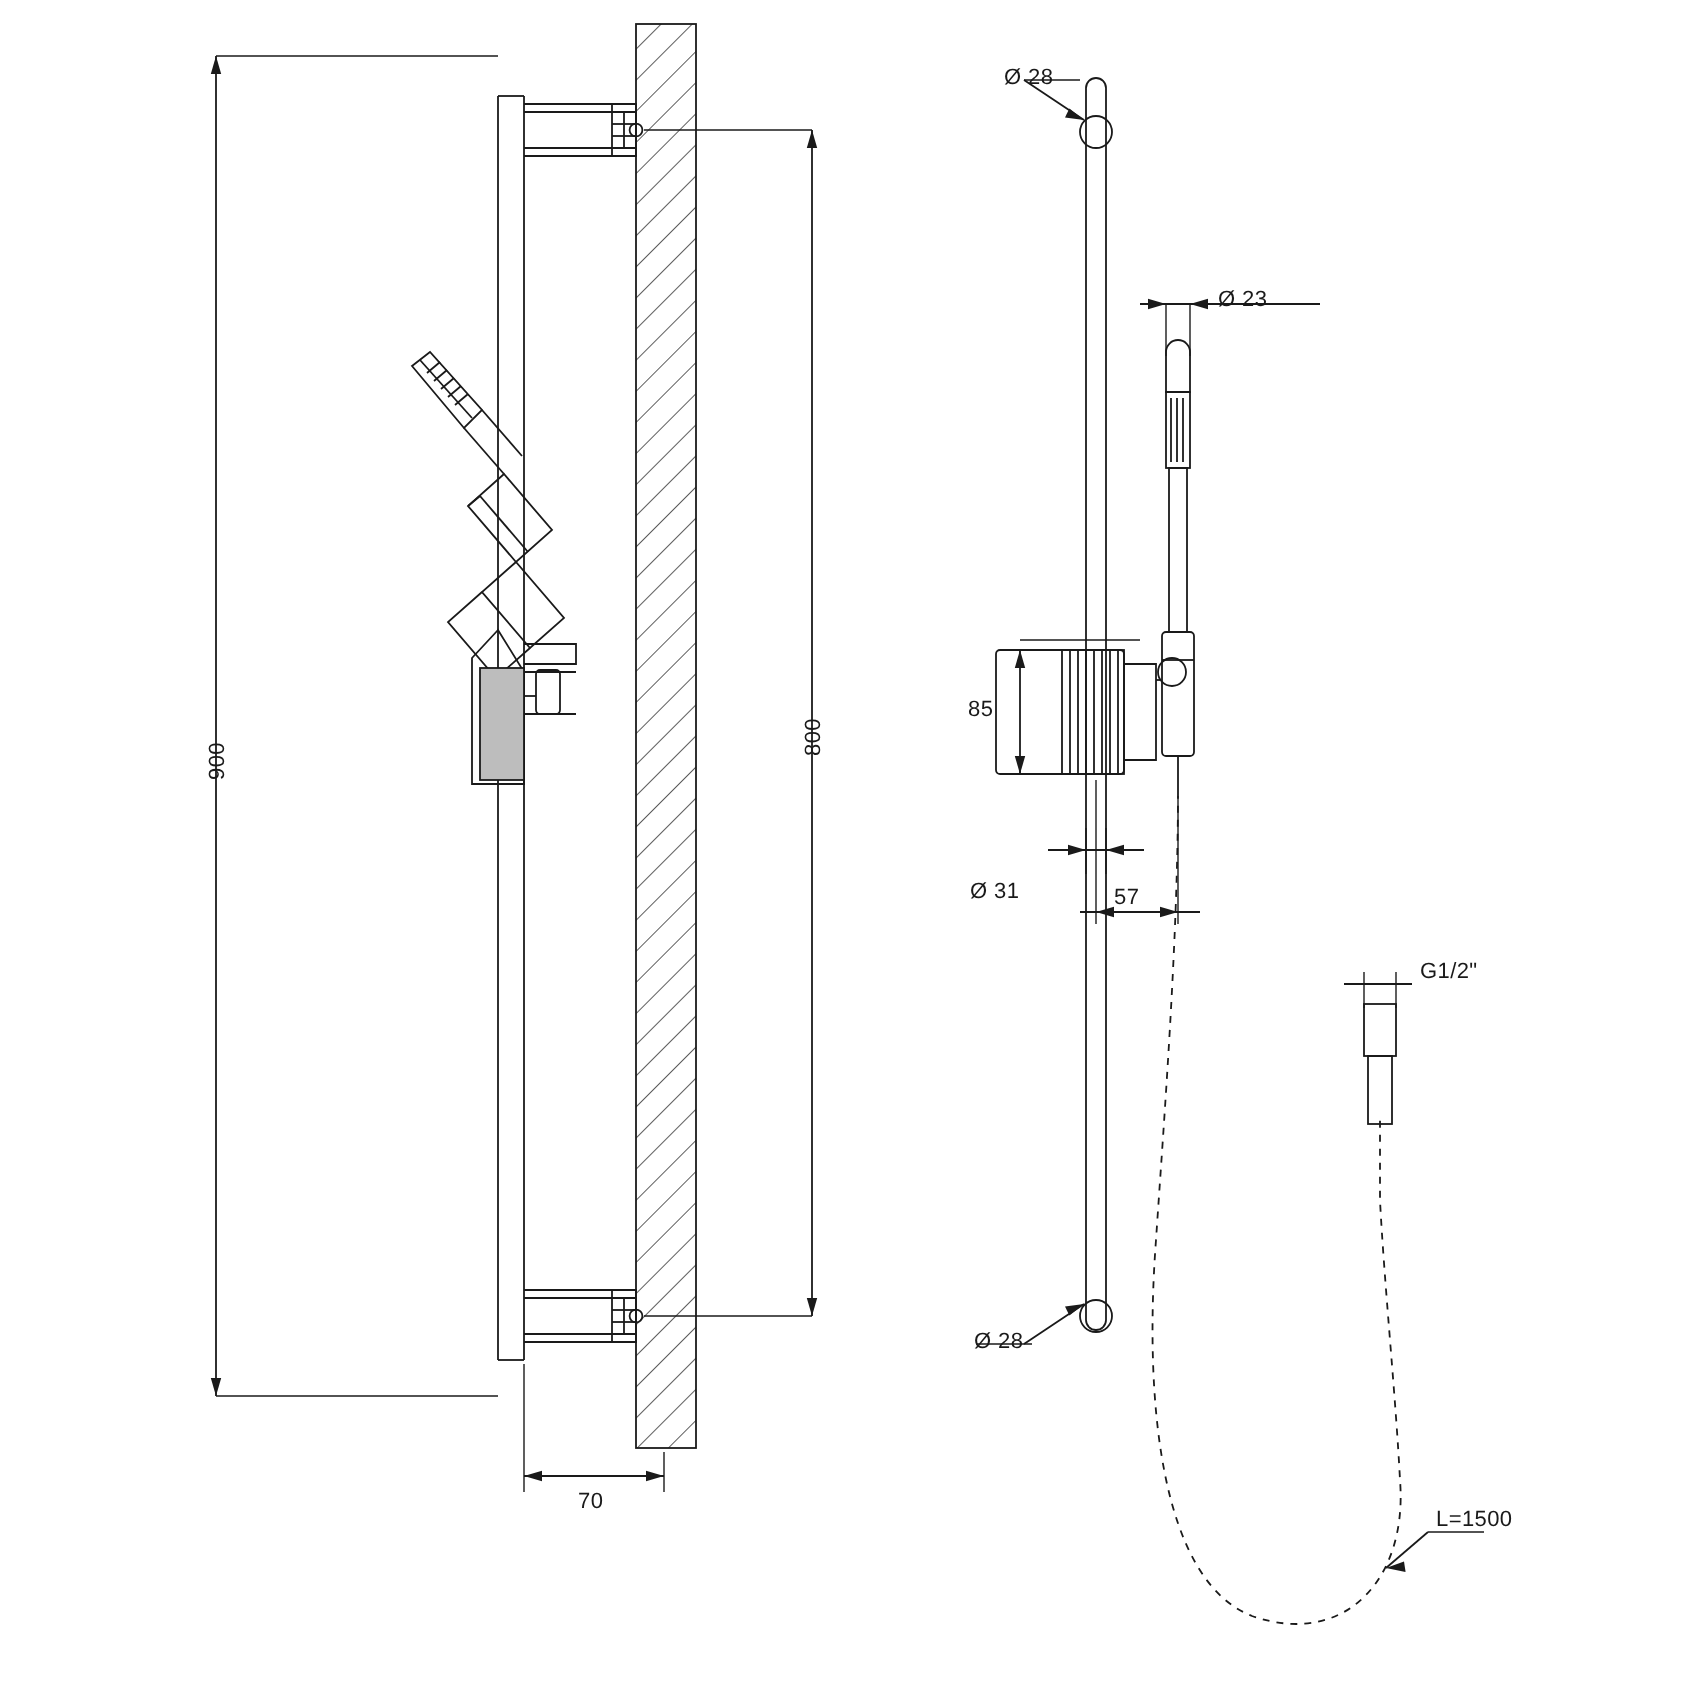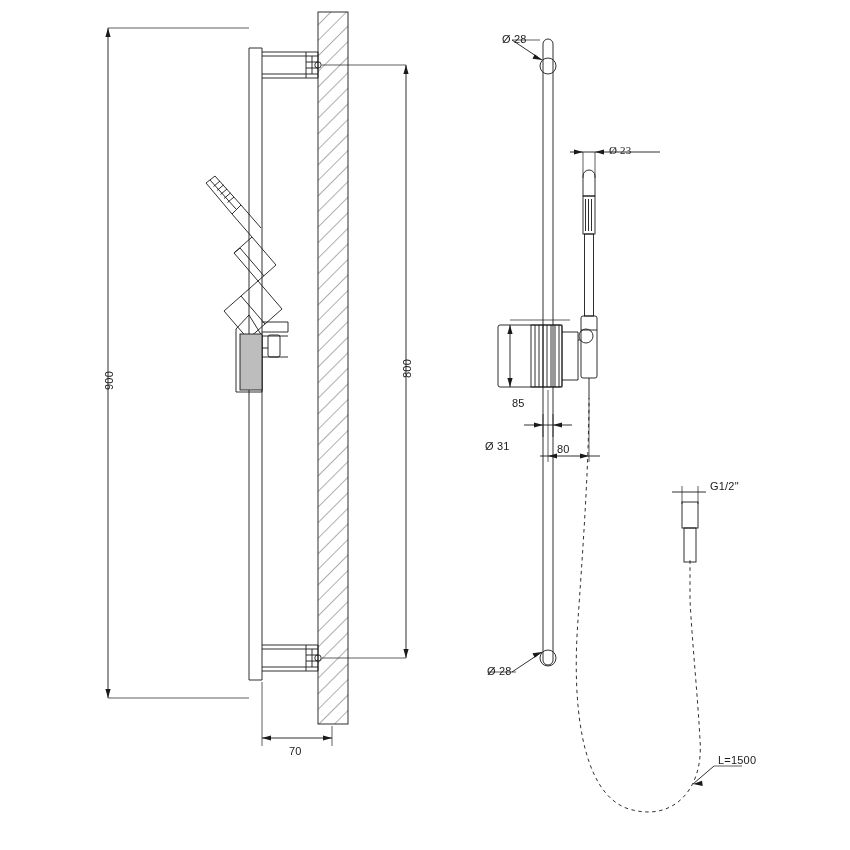--- a/index.html
+++ b/index.html
@@ -208,27 +208,27 @@
   </svg>
 
   <div class="lbl rot" style="left:103px; top:390px;">900</div>
 
   <div class="lbl rot" style="left:401px; top:378px;">800</div>
 
   <div class="lbl" style="left:289px; top:725px;margin-top:20px;">70</div>
 
   <div class="lbl" style="left:502px; top:33px;">Ø 28</div>
 
-  <div class="lbl" style="left:609px; top:144px;font-family:Liberation Serif, serif;">Ø 23</div>
+  <div class="lbl" style="left:609px; top:144px;">Ø 23</div>
 
   <div class="lbl" style="left:485px; top:440px;">Ø 31</div>
 
   <div class="lbl" style="left:487px; top:665px;">Ø 28</div>
 
-  <div class="lbl" style="left:512px; top:349px;margin-top:48px;">85</div>
-
-  <div class="lbl" style="left:557px; top:443px;">80</div>
+  <div class="lbl" style="left:484px; top:349px;">85</div>
+
+  <div class="lbl" style="left:557px; top:443px;">57</div>
 
   <div class="lbl" style="left:710px; top:480px;">G1/2"</div>
 
   <div class="lbl" style="left:718px; top:754px;">L=1500</div>
 
 </div>
 
 </body></html>

